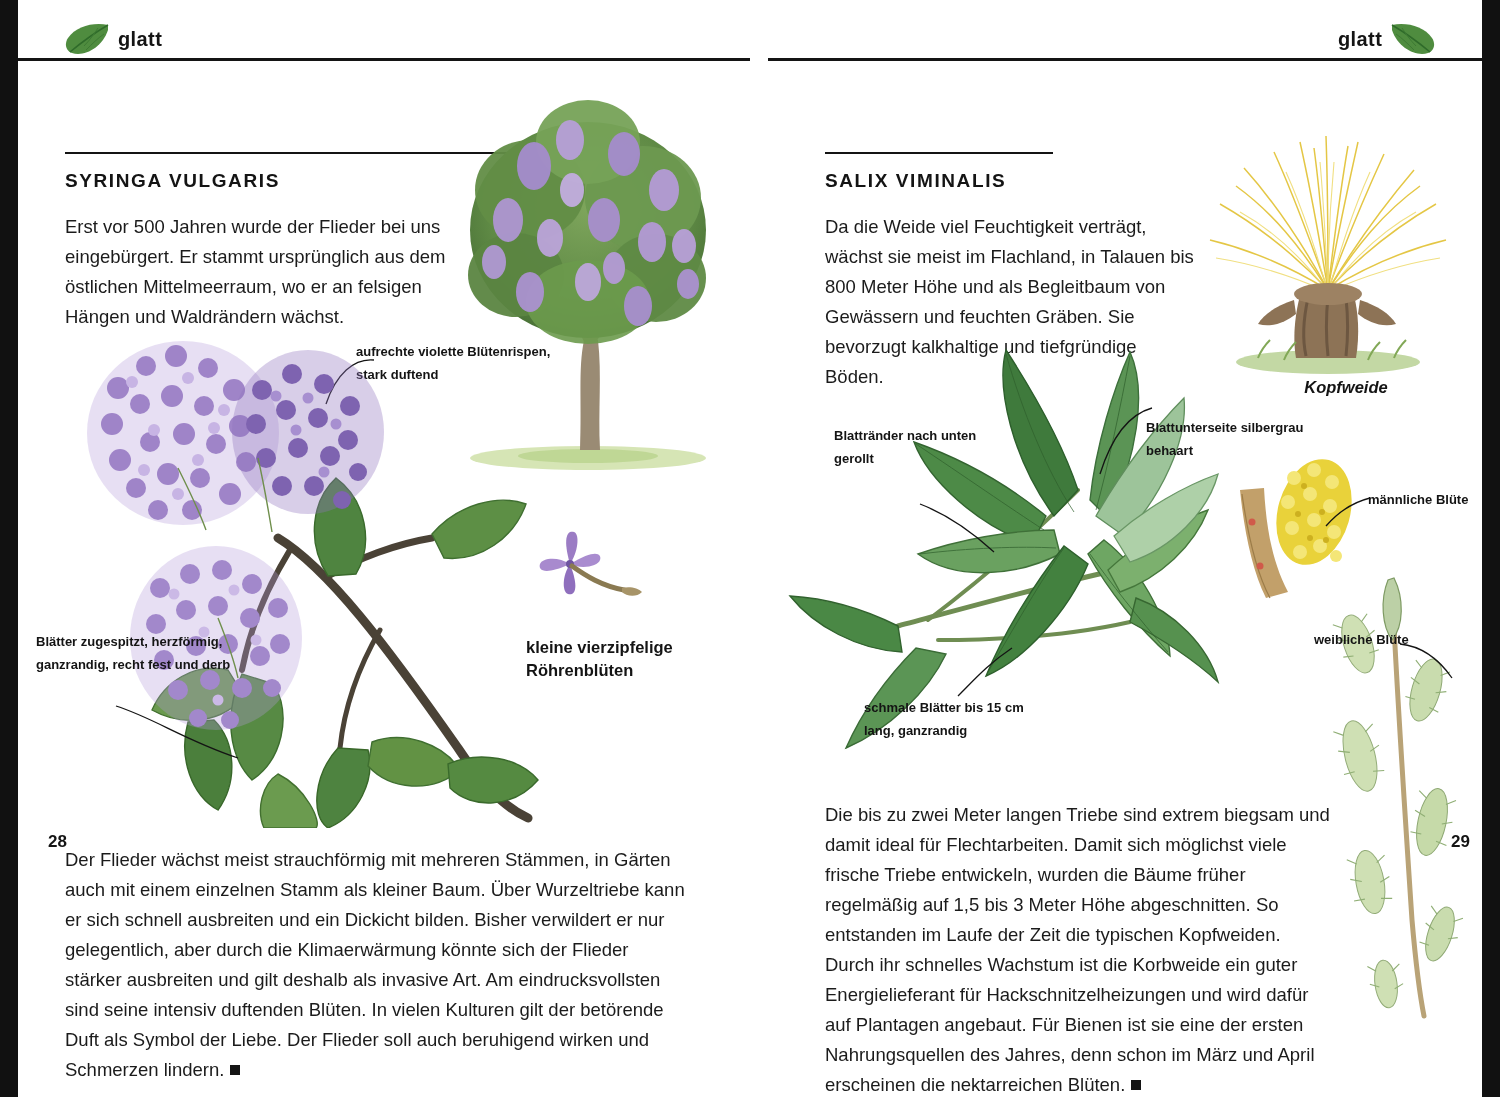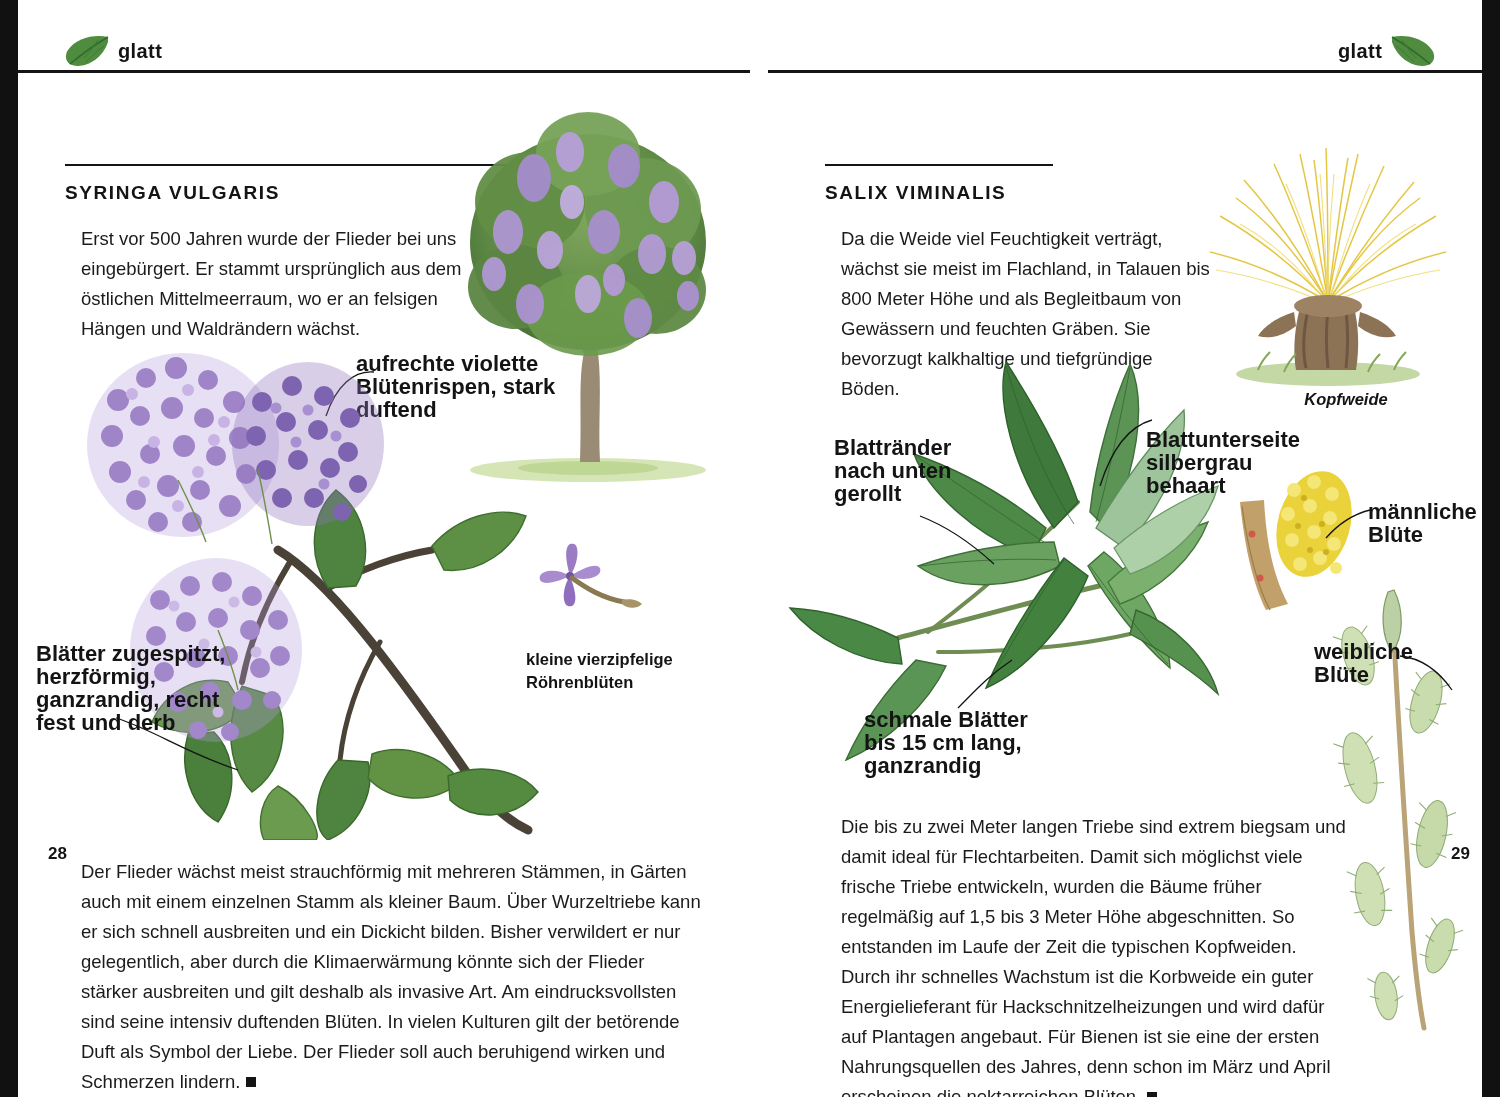--- a/index.html
+++ b/index.html
@@ -20,21 +20,21 @@
   .edge-bar {
     position: absolute;
     top: 0; width: 18px; height: 1097px;
     background: #111111;
   }
   .edge-bar.left { left: 0; }
   .edge-bar.right { right: 0; }
 
   .page {
     position: absolute;
-    top: 12px; height: 908px;
+    top: 0; height: 908px;
     width: 732px;
   }
   .page.left { left: 18px; }
   .page.right { left: 768px; }
 
   
   .header-rule {
     position: absolute;
     height: 3px;
     background: #141414;
@@ -75,34 +75,33 @@
     color: #141414;
     white-space: nowrap;
   }
 
   
   .para {
     position: absolute;
     font-size: 18.5px;
     line-height: 30px;
     color: #1b1b1b;
-    margin-left: 16px;
   }
   .para .sq {
     display: inline-block;
     width: 10px; height: 10px;
     background: #141414;
     margin-left: 6px;
     vertical-align: 1px;
   }
 
   
   .annot {
     position: absolute;
-    font-size: 22px;
+    font-size: 13px;
     line-height: 23px;
     font-weight: 700;
     color: #141414;
   }
   .caption {
     position: absolute;
     font-size: 16.5px;
     line-height: 23px;
     color: #141414;
     font-weight: 700;

